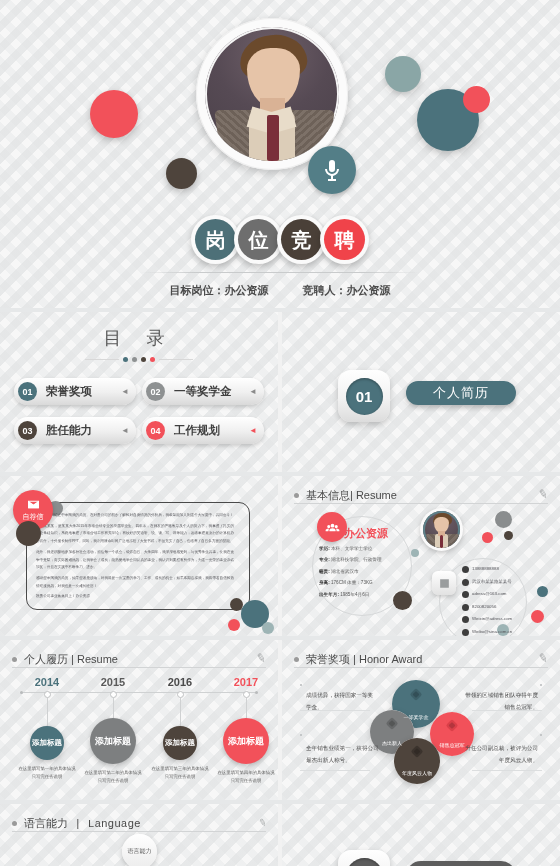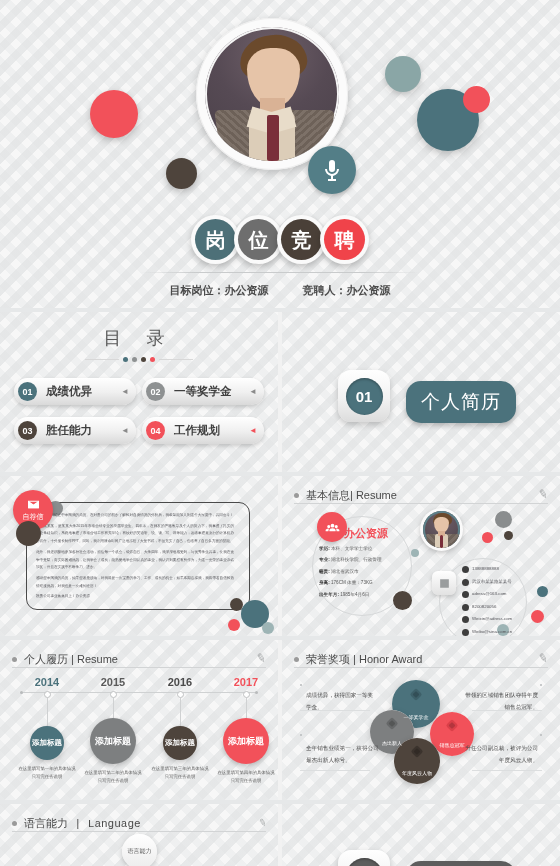--- a/index.html
+++ b/index.html
@@ -131,25 +131,25 @@
     box-shadow:0 3px 6px rgba(0,0,0,.20);
     display:flex; align-items:center; justify-content:center;
   }
   .sec-sq > span {
     width:37px; height:37px; border-radius:50%; background:#4b727c;
     color:#fff; font-size:15px; font-weight:bold;
     display:flex; align-items:center; justify-content:center;
     box-shadow:inset 0 1px 3px rgba(0,0,0,.35);
   }
   .sec-pill {
-    position:absolute; left:124px; top:69px; width:110px; height:42px;
+    position:absolute; left:124px; top:69px; width:110px; height:24px;
     border-radius:15px; background:#4b727c;
     box-shadow:0 3px 5px rgba(0,0,0,.22);
     display:flex; align-items:center; justify-content:center;
-    color:#fff; font-size:19px; letter-spacing:1px;
+    color:#fff; font-size:13px; letter-spacing:1px;
   }
 
   
   #s4 { left:0; top:476px; width:278px; height:160px; }
   .letter-box {
     position:absolute; left:26px; top:26px; width:224px; height:108px;
     border:1px solid #4a4a4a; border-radius:11px;
   }
   .letter-badge {
     position:absolute; left:13px; top:14px; width:40px; height:40px;
@@ -383,21 +383,21 @@
       <i class="ln"></i>
       <i style="background:#4b727c"></i>
         <i style="background:#8e9192"></i>
       <i style="background:#4e443c"></i>
         <i style="background:#f2515a"></i>
       <i class="ln"></i>
     </div>
     <div class="toc-grid">
       <div class="toc-pill">
         <span class="toc-num" style="background:#4b727c">01</span>
-        <span class="toc-lbl">成绩优异</span>
+        <span class="toc-lbl">荣誉奖项</span>
         <span class="toc-arw">◄</span>
       </div>
       <div class="toc-pill">
         <span class="toc-num" style="background:#8e9192">02</span>
         <span class="toc-lbl">一等奖学金</span>
         <span class="toc-arw">◄</span>
       </div>
       <div class="toc-pill">
         <span class="toc-num" style="background:#4e443c">03</span>
         <span class="toc-lbl">胜任能力</span>

